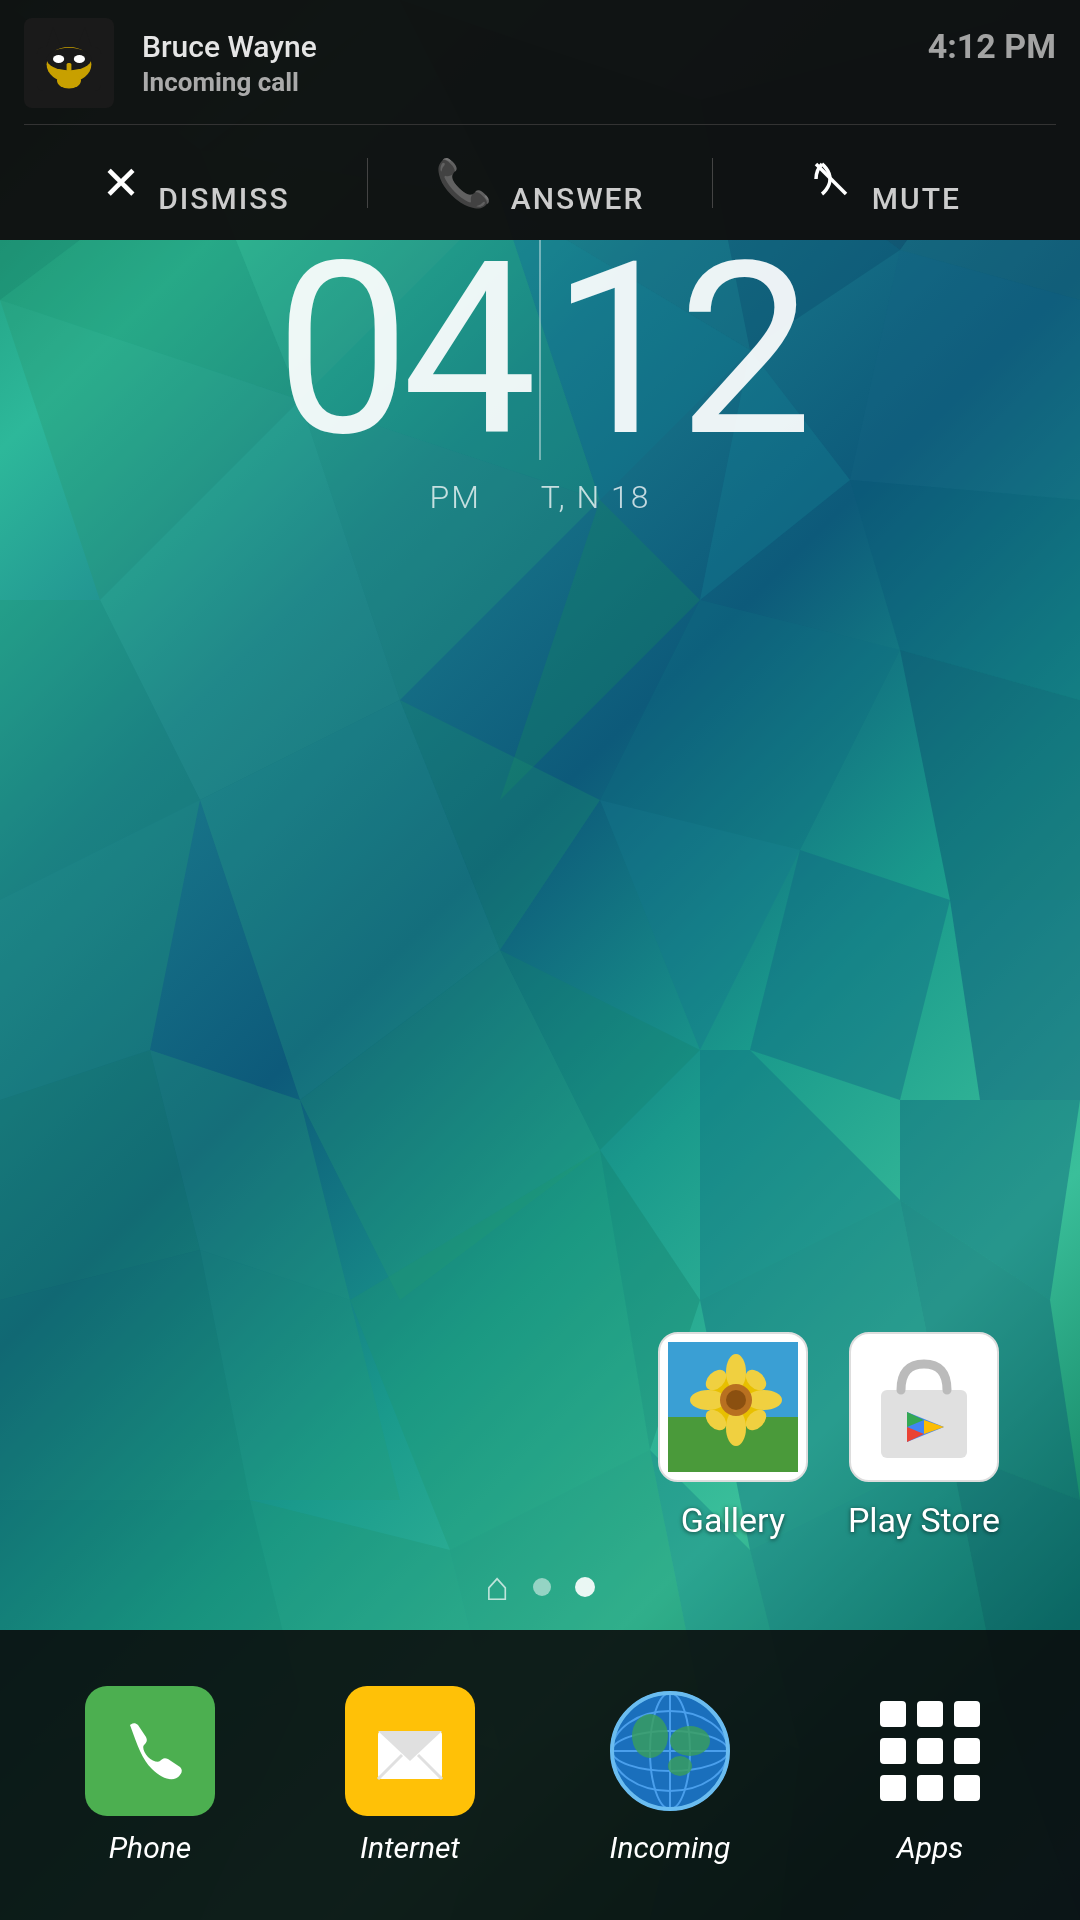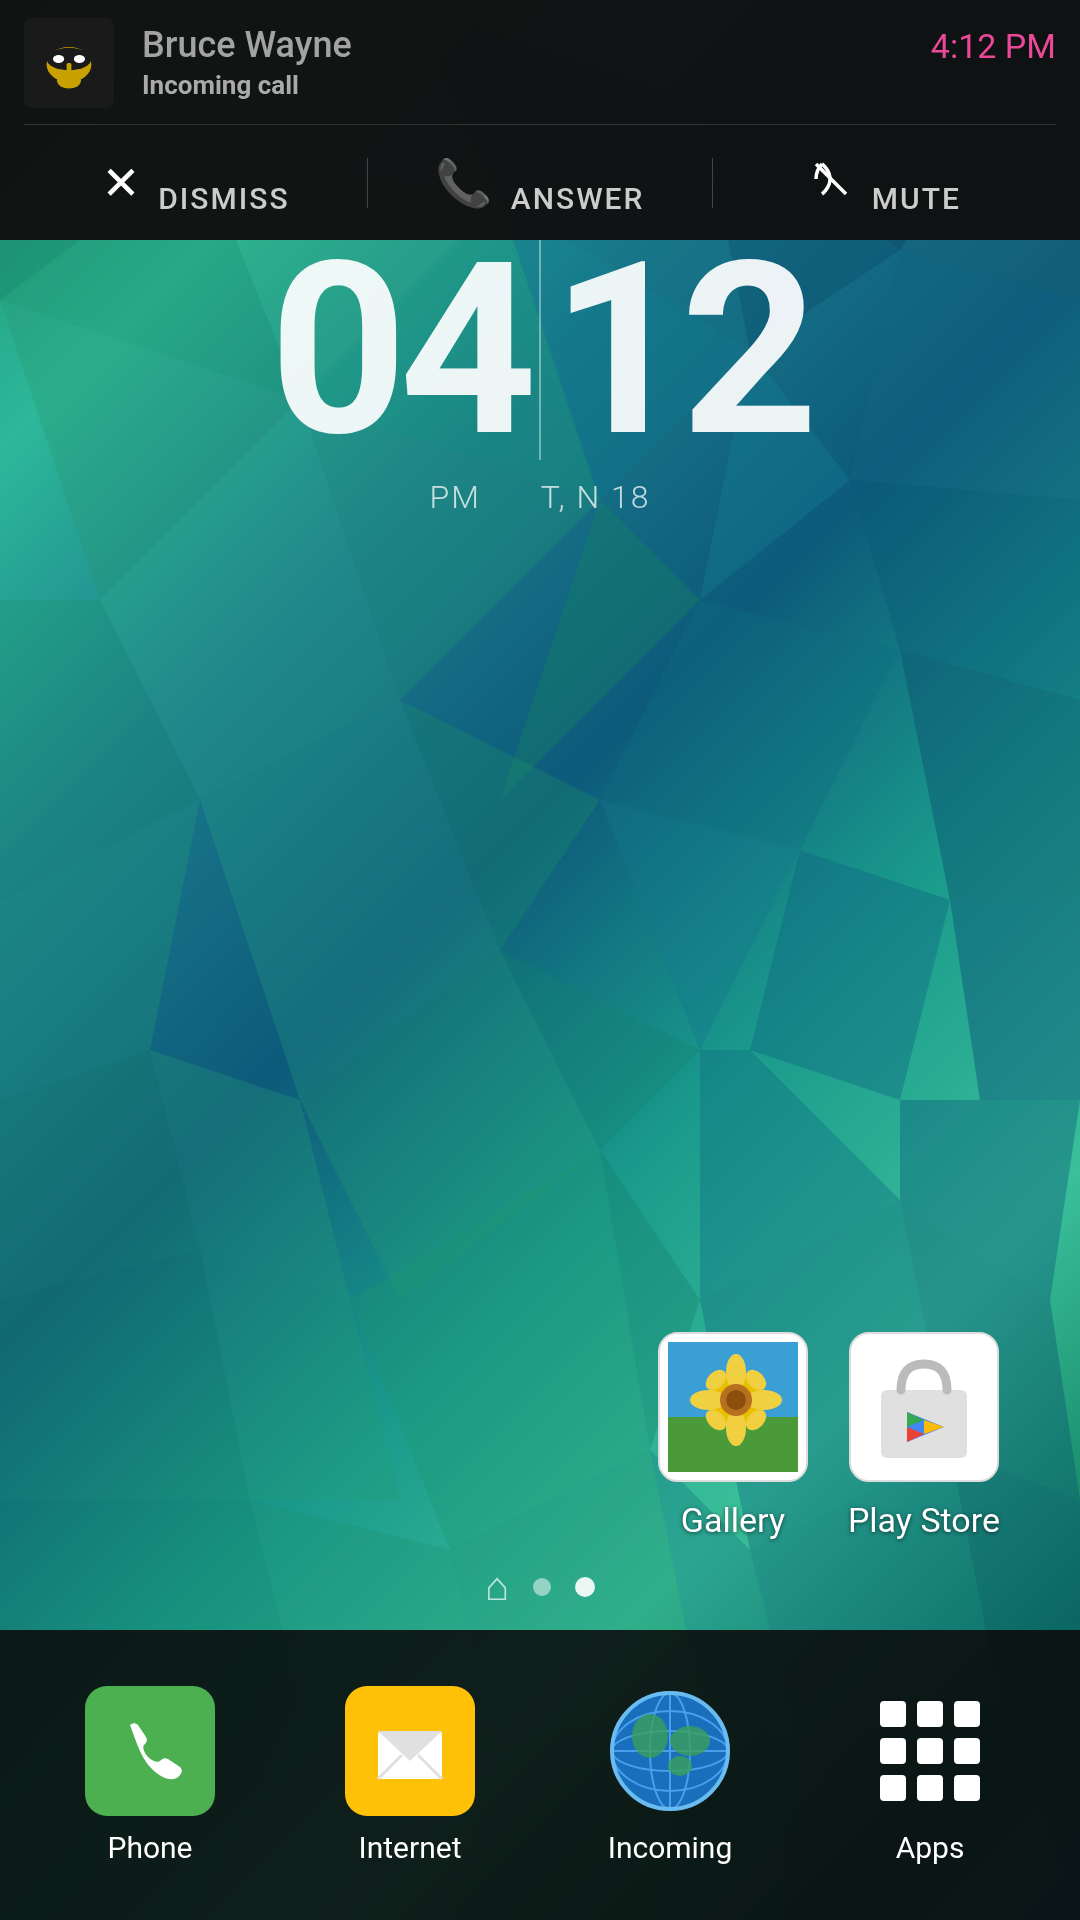--- a/index.html
+++ b/index.html
@@ -58,37 +58,37 @@
       align-items: center;
       justify-content: center;
       overflow: hidden;
     }
 
     #notification-text {
       flex: 1;
     }
 
     #caller-name {
-      font-size: 36px;
+      font-size: 30px;
       font-weight: 500;
-      color: #a3a3a3;
+      color: #e5e5e5;
       line-height: 1.1;
     }
 
     #call-status {
       font-size: 26px;
       color: #aaa;
       margin-top: 4px;
       font-weight: bold;
     }
 
     #status-time {
       font-size: 34px;
-      color: #ec4899;
-      font-weight: 400;
+      color: #a3a3a3;
+      font-weight: 700;
       white-space: nowrap;
       align-self: flex-start;
       padding-top: 8px;
       margin-left: 46px;
     }
 
     #notification-actions {
       display: flex;
       align-items: center;
       border-top: 1px solid #333;
@@ -131,21 +131,21 @@
       left: 0;
       width: 100%;
       z-index: 5;
       display: flex;
       flex-direction: column;
       align-items: center;
     }
 
     #clock-time {
       font-size: 240px;
-      font-weight: 700;
+      font-weight: 400;
       color: rgba(255,255,255,0.92);
       letter-spacing: -8px;
       line-height: 1;
       display: flex;
       align-items: flex-end;
     }
 
     #clock-divider {
       width: 2px;
       height: 220px;
@@ -266,20 +266,21 @@
       display: flex;
       align-items: center;
       justify-content: center;
       font-size: 70px;
     }
 
     .dock-label {
       font-size: 30px;
       color: #fff;
       text-align: center;
+      font-style: italic;
     }
 
     
     .icon-phone { background: #4caf50; }
     .icon-contacts { background: #ff6d00; }
     .icon-messaging { background: #ffc107; }
     .icon-internet { background: transparent; }
     .icon-apps { background: transparent; }
     .icon-gallery { background: #fff; border: 2px solid #ddd; }
     .icon-playstore { background: #fff; border: 2px solid #ddd; }

